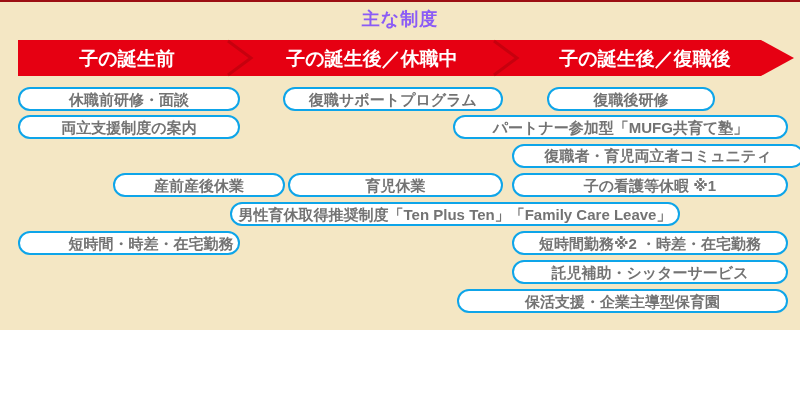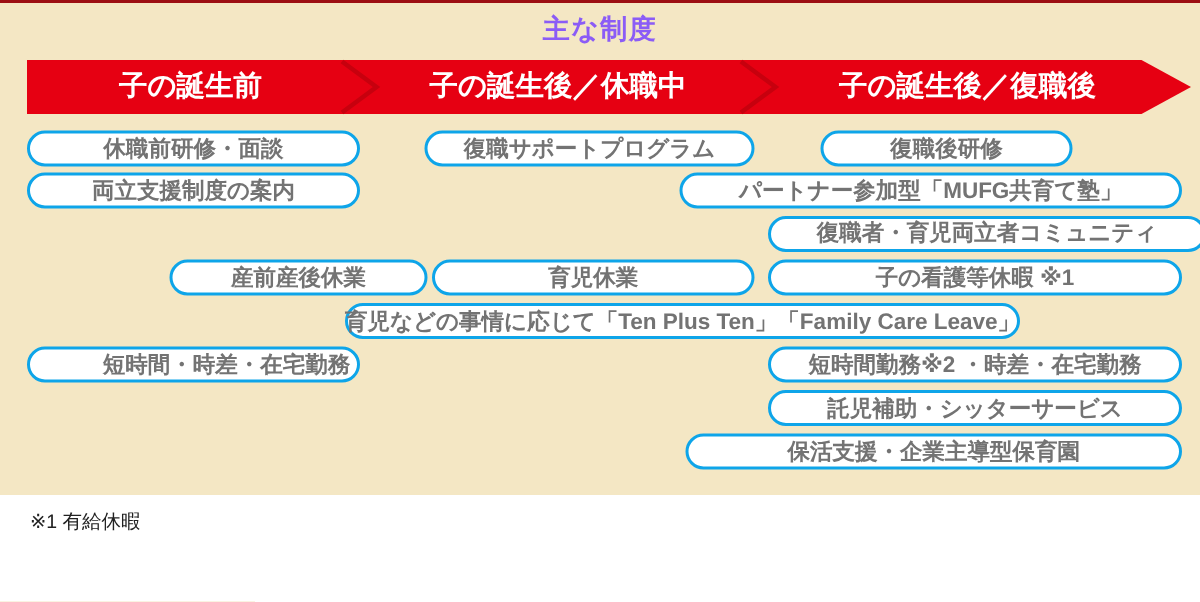--- a/index.html
+++ b/index.html
@@ -62,22 +62,21 @@
 <div>
     <div class="pill" style="left: 18px; top: 87px; width: 222px;">休職前研修・面談</div>
     <div class="pill" style="left: 283px; top: 87px; width: 220px;">復職サポートプログラム</div>
     <div class="pill" style="left: 513px; top: 87px; width: 168px; margin-left: 34px;">復職後研修</div>
     <div class="pill" style="left: 18px; top: 115px; width: 222px;">両立支援制度の案内</div>
     <div class="pill" style="left: 453px; top: 115px; width: 335px;">パートナー参加型「MUFG共育て塾」</div>
     <div class="pill" style="left: 512px; top: 144px; width: 292px; font-family: Liberation Serif, serif;">復職者・育児両立者コミュニティ</div>
     <div class="pill" style="left: 113px; top: 173px; width: 172px;">産前産後休業</div>
     <div class="pill" style="left: 288px; top: 173px; width: 215px;">育児休業</div>
     <div class="pill" style="left: 512px; top: 173px; width: 276px;">子の看護等休暇 ※1</div>
-    <div class="pill" style="left: 230px; top: 202px; width: 450px;">育児などの事情に応じて「Ten Plus Ten」「Family Care Leave」</div>
+    <div class="pill" style="left: 230px; top: 202px; width: 450px;">男性育休取得推奨制度「Ten Plus Ten」「Family Care Leave」</div>
     <div class="pill" style="left: 18px; top: 231px; width: 222px; padding-left: 44px;">短時間・時差・在宅勤務</div>
     <div class="pill" style="left: 512px; top: 231px; width: 276px;">短時間勤務※2 ・時差・在宅勤務</div>
     <div class="pill" style="left: 512px; top: 260px; width: 276px;">託児補助・シッターサービス</div>
     <div class="pill" style="left: 457px; top: 289px; width: 331px;">保活支援・企業主導型保育園</div>
   </div>
 
 <div class="footnotes">
-  <div>※1 有給休暇</div>
 </div>
 
 </body></html>

